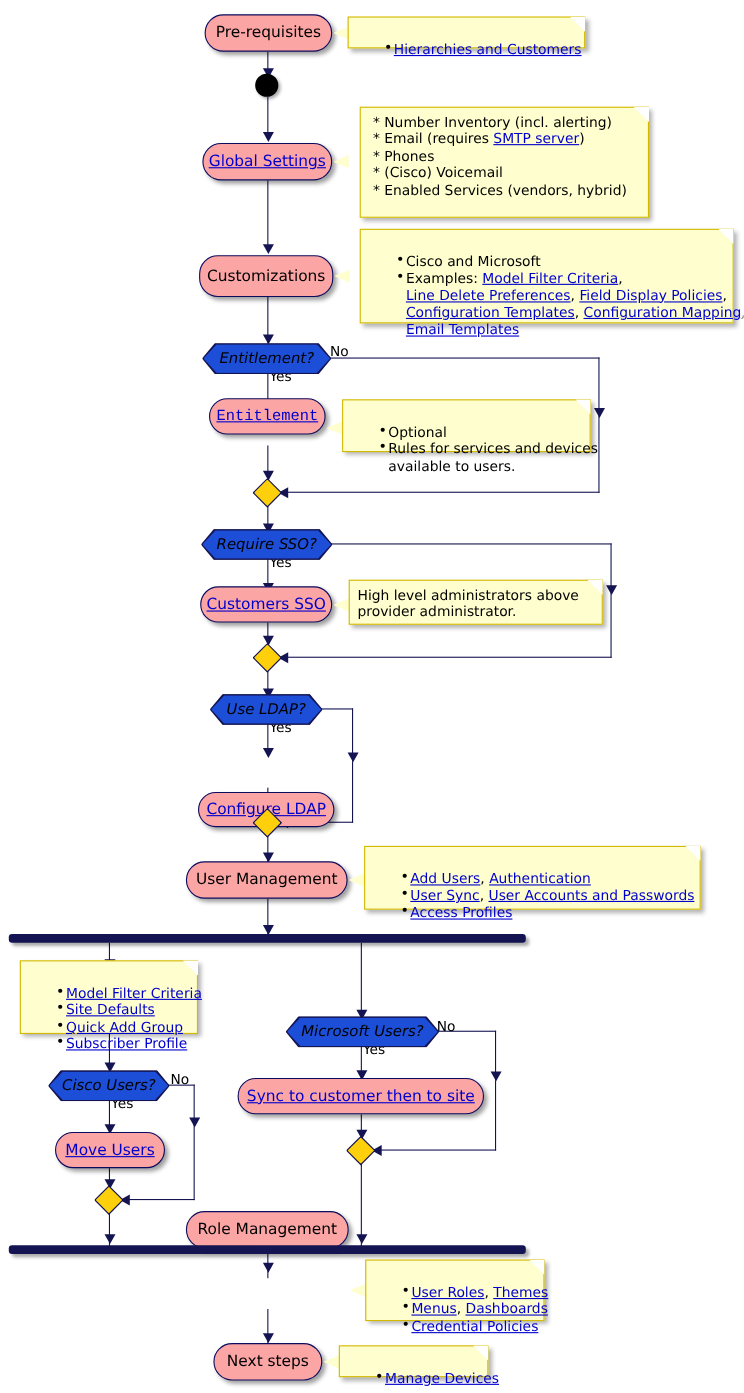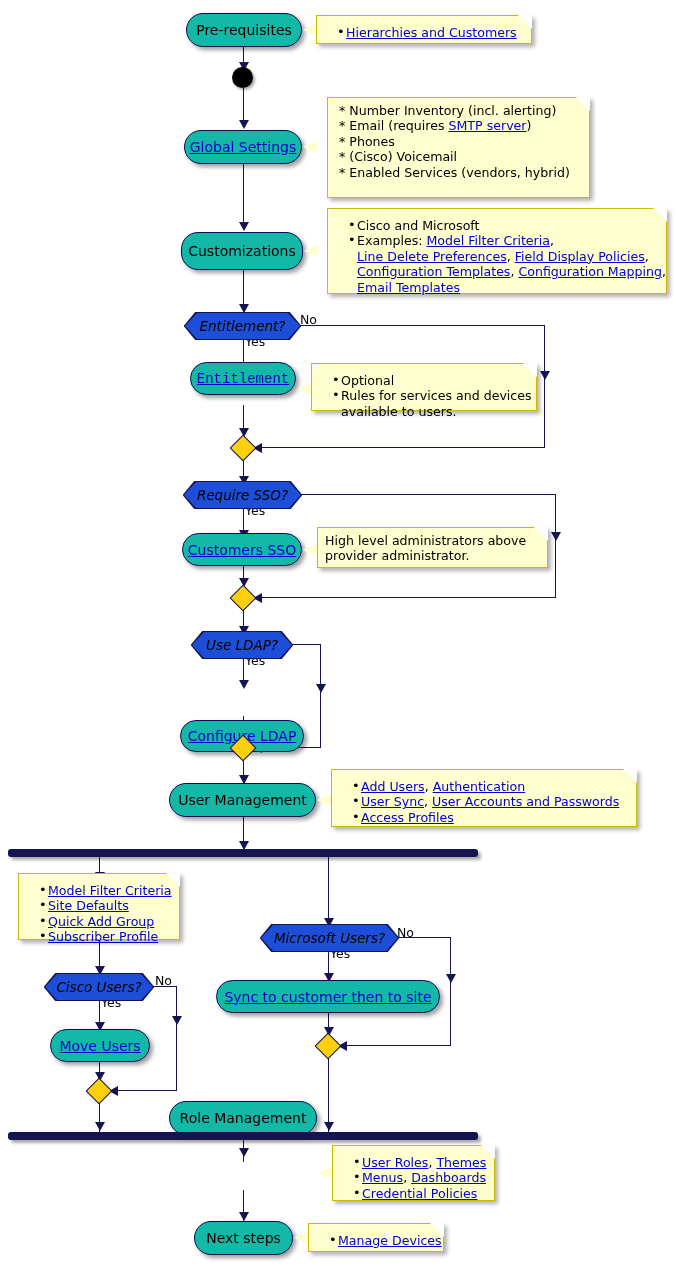--- a/index.html
+++ b/index.html
@@ -17,21 +17,21 @@
     height: 1266px;
     background: #ffffff;
     overflow: hidden;
   }
 
   
   .abs { position: absolute; box-sizing: border-box; }
 
   
   .activity {
-    background: #14b8a6;
+    background: #fca5a5;
     border: 1.3px solid #0c0c5e;
     border-radius: 17px;
     color: #000000;
     font-size: 14px;
     display: flex;
     align-items: center;
     justify-content: center;
     text-align: center;
     white-space: nowrap;
     box-shadow: 3px 3px 4px rgba(0,0,0,0.38);
@@ -106,21 +106,21 @@
     white-space: nowrap;
   }
   .note .foldtop {
     position: absolute;
     top: -1px; right: -1px;
     width: 14px; height: 14px;
     background: #ffffff;
     clip-path: polygon(0 0, 100% 0, 100% 100%);
     border-left: 0;
   }
-  .note ul { margin: 4px; padding: 0 0 0 10px; list-style: none; }
+  .note ul { margin: 16px; padding: 0 0 0 10px; list-style: none; }
   .note li { position: relative; padding-left: 8px; }
   .note li::before {
     content: "\2022";
     position: absolute;
     left: -1px; top: -1px;
     font-size: 13px;
   }
   .note .lnk { color: #0000cd; text-decoration: underline; }
   .note .plain { white-space: pre; }
 

